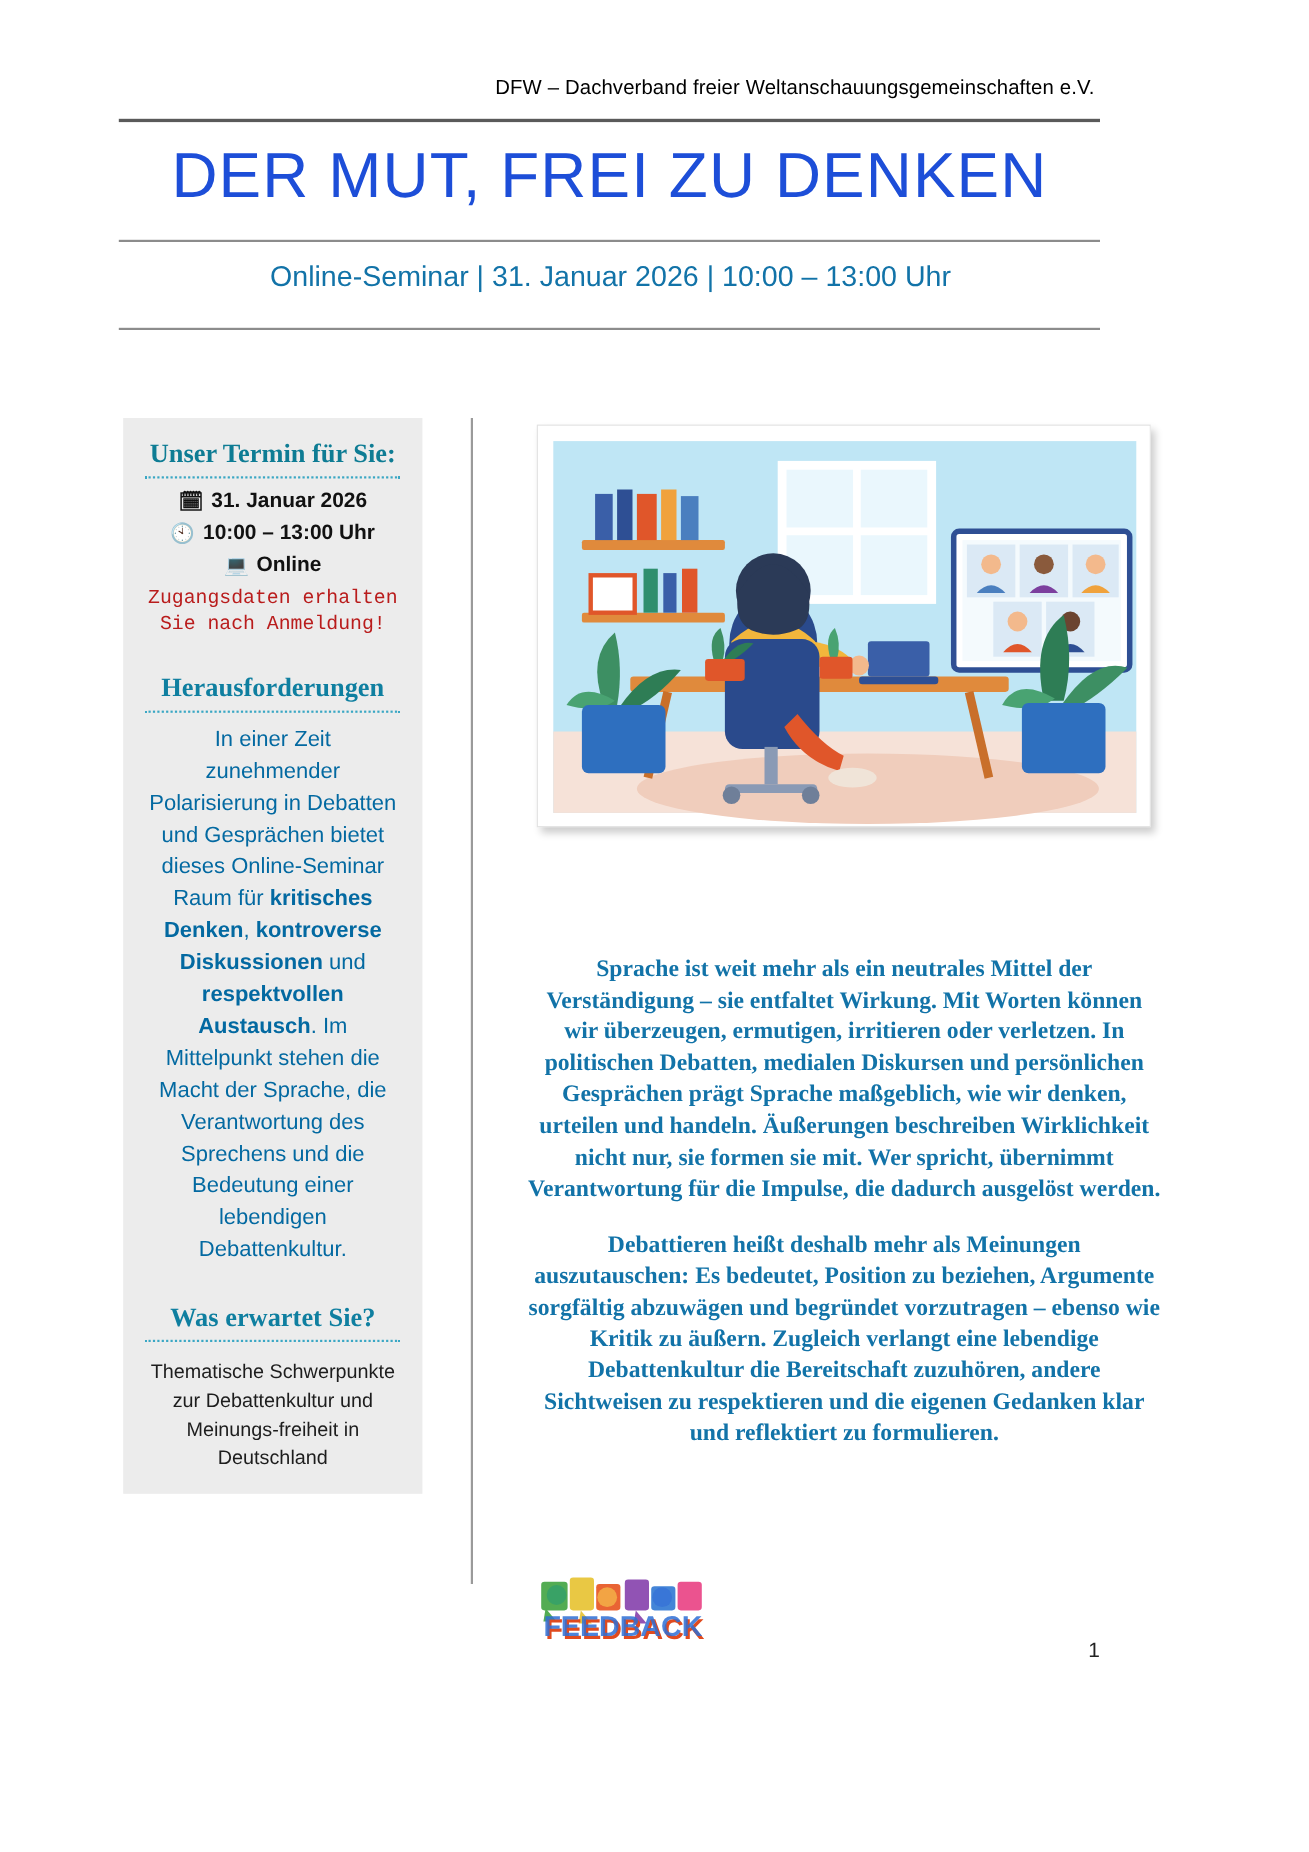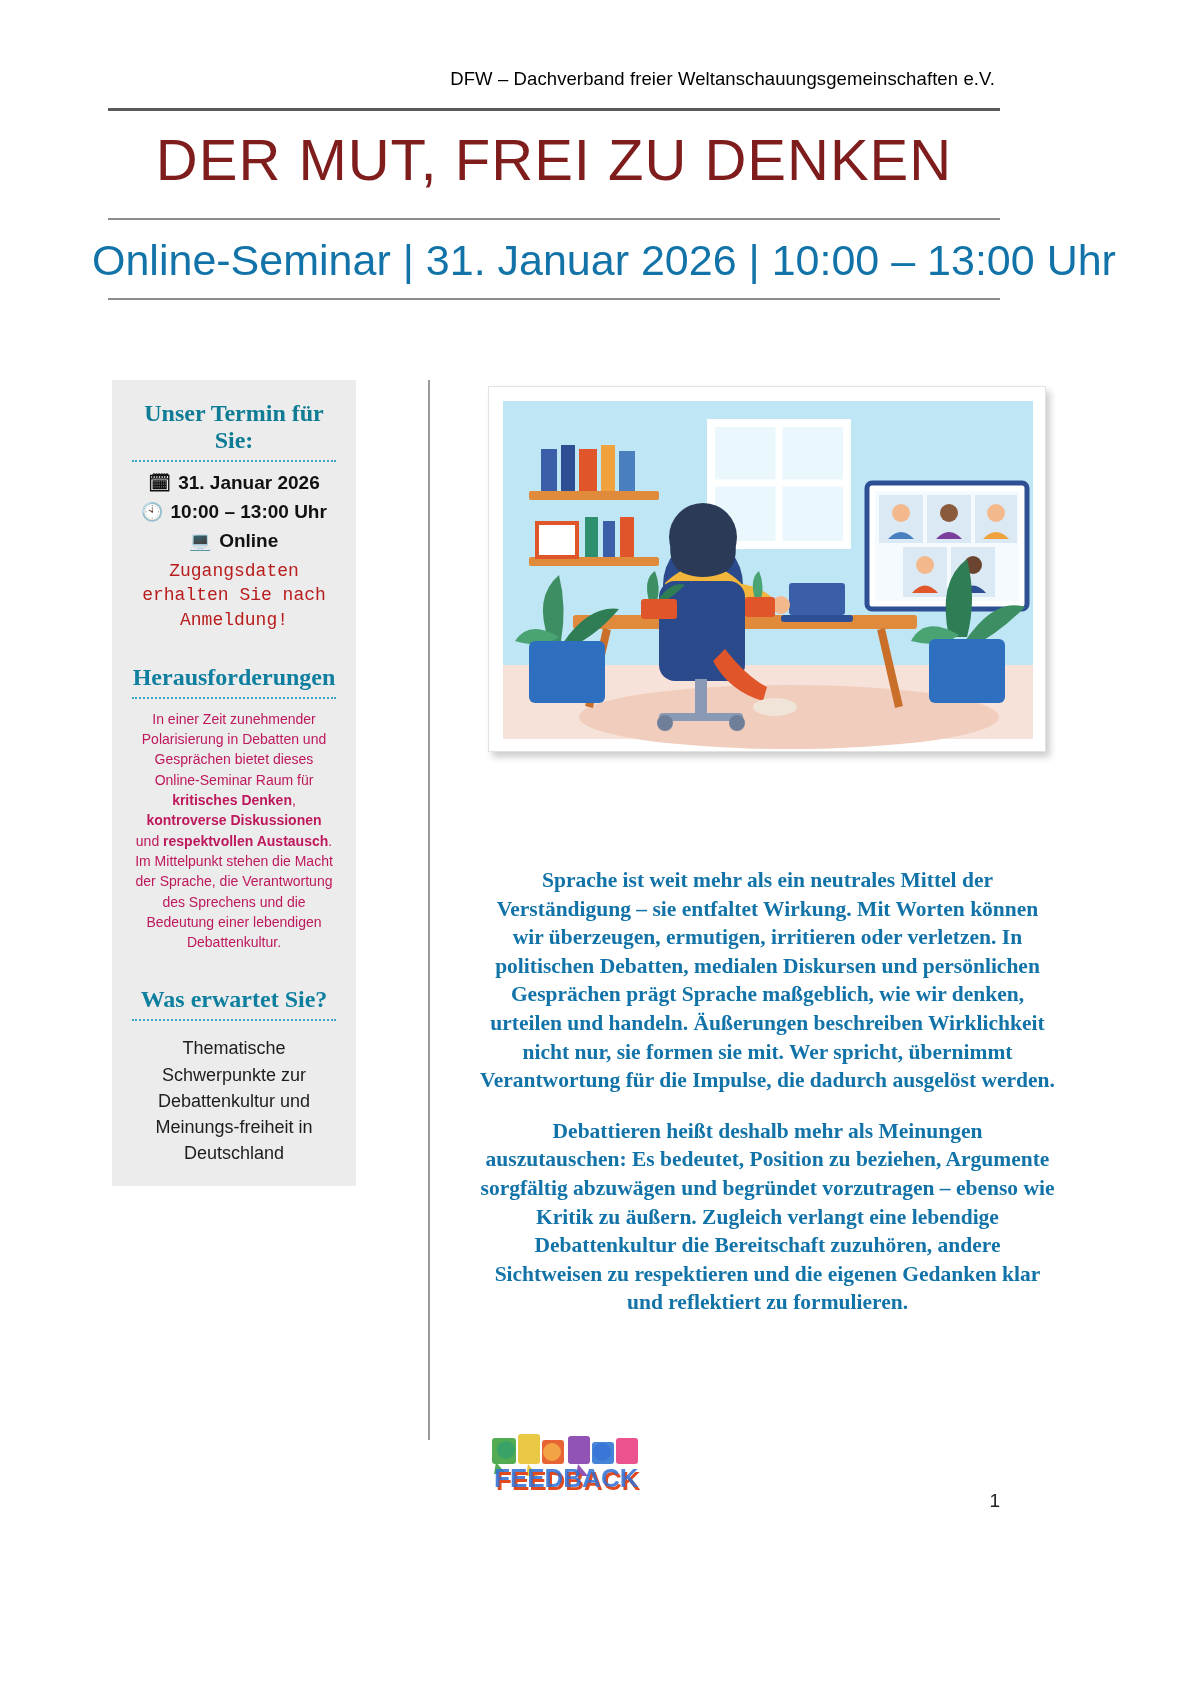--- a/index.html
+++ b/index.html
@@ -46,41 +46,41 @@
 
   .main-title {
     position: absolute;
     top: 128px;
     left: 108px;
     right: 190px;
     text-align: center;
     font-size: 58px;
     line-height: 1.1;
     font-weight: 300;
-    color: #7f1d1d;
+    color: #1d4ed8;
     letter-spacing: 1px;
     white-space: nowrap;
   }
 
   .rule-mid {
     position: absolute;
     top: 218px;
     left: 108px;
     right: 190px;
     height: 1.5px;
     background: #8c8c8c;
   }
 
   .subtitle {
     position: absolute;
     top: 236px;
-    left: 92px;
-    right: 190px;
-    text-align: center;
-    font-size: 43px;
+    left: 110px;
+    right: 190px;
+    text-align: center;
+    font-size: 26px;
     color: #1273a8;
     font-weight: 400;
     white-space: nowrap;
   }
 
   .rule-bot {
     position: absolute;
     top: 298px;
     left: 108px;
     right: 190px;
@@ -96,21 +96,21 @@
     width: 1.5px;
     height: 1060px;
     background: #9a9a9a;
   }
 
   
   .left-col {
     position: absolute;
     top: 380px;
     left: 112px;
-    width: 244px;
+    width: 272px;
     background: #ececec;
     padding: 14px 14px 20px 14px;
     text-align: center;
   }
 
   .l-head {
     font-family: "Liberation Serif", serif;
     font-weight: bold;
     font-size: 24px;
     color: #0e7c94;
@@ -140,23 +140,23 @@
     color: #b91c1c;
     line-height: 1.35;
     margin-top: 4px;
     font-weight: 400;
     font-family: Liberation Mono, monospace;
   }
 
   .emoji { font-size: 18px; line-height: 1; }
 
   .body-text {
-    font-size: 14px;
+    font-size: 20px;
     line-height: 1.45;
-    color: #be185d;
+    color: #0369a1;
     margin: 2px 8px;
   }
   .body-text b { font-weight: bold; }
 
   .bullet-item {
     font-size: 18px;
     line-height: 1.45;
     color: #1d1d1d;
     margin: 14px 4px 0 4px;
   }

